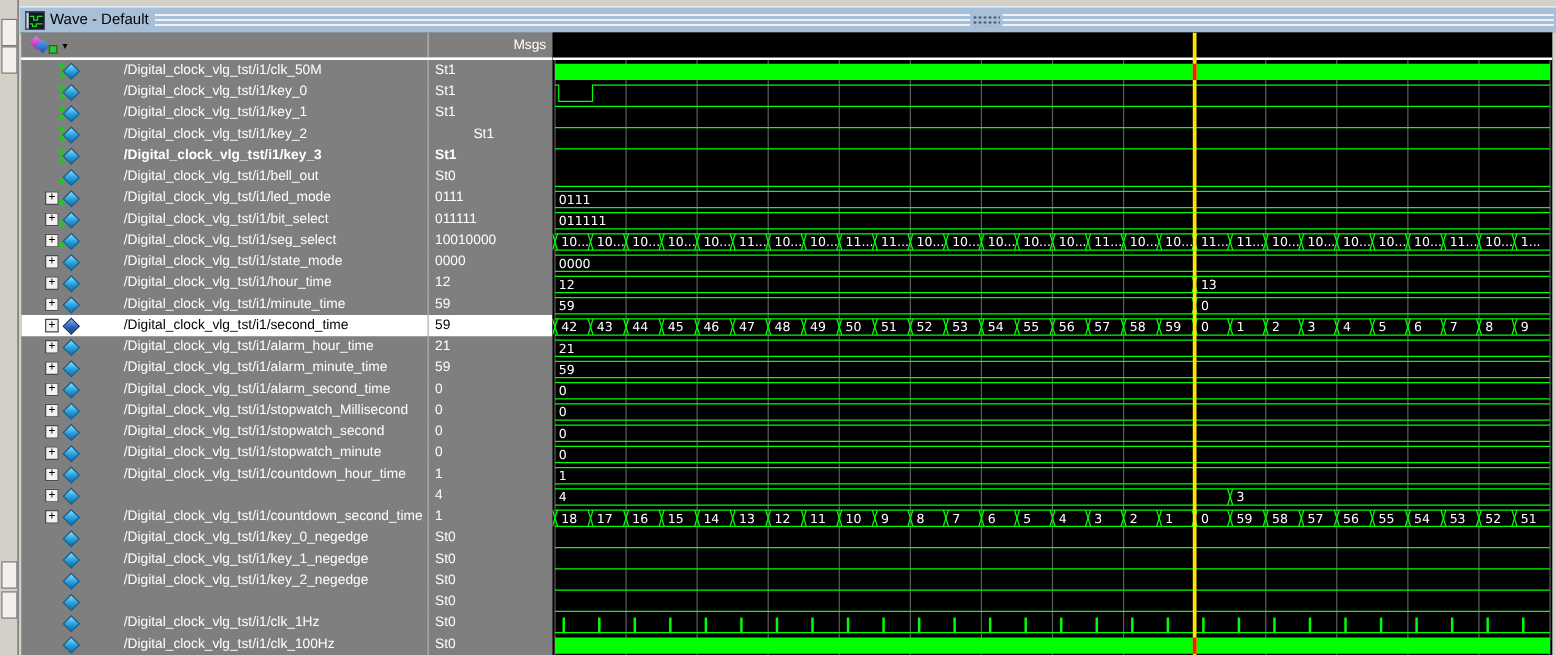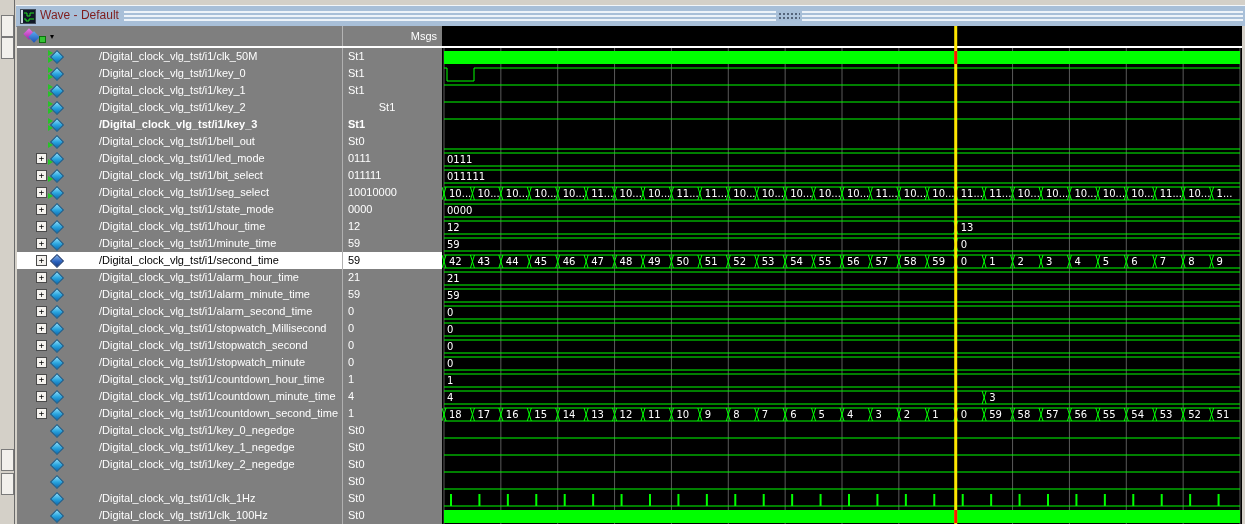--- a/index.html
+++ b/index.html
@@ -12,21 +12,21 @@
   .ebox{position:absolute;left:1px;width:11px;height:20px;background:#f2f0ec;border:1px solid #7a7a7a;
         font-size:7px;color:#444;display:flex;align-items:center;justify-content:center;}
 
   
   .win{position:absolute;left:14px;top:0;width:1231px;height:524px;background:#d4d0c8;border-left:1px solid #6a6a6a;}
 
   .titlebar{position:absolute;left:1px;top:5px;width:1229px;height:20px;background:#a8bfd8;
             border-top:1px solid #f2f6fa;border-bottom:1px solid #7e94ae;}
   .wicon{position:absolute;left:4px;top:3px;width:14px;height:13px;background:#101826;border:1px solid #404a58;}
   .wicon svg{display:block;}
-  .ttext{position:absolute;left:24px;top:2px;font-size:12px;color:#7f1d1d;white-space:nowrap;}
+  .ttext{position:absolute;left:24px;top:2px;font-size:12px;color:#000000;white-space:nowrap;}
   .stripes{position:absolute;top:5px;height:10px;
            background:repeating-linear-gradient(to bottom,#edf3f9 0 2px,rgba(0,0,0,0) 2px 4px);}
   .s1{left:108px;width:652px;}
   .s2{left:786px;width:441px;}
   .grip{position:absolute;left:762px;top:6px;width:22px;height:9px;
         background-image:radial-gradient(circle,#53637a 1px,rgba(0,0,0,0) 1.2px);background-size:4px 4px;}
 
   .toolbar{position:absolute;left:2px;top:26px;width:425px;height:20px;background:#7f7f7f;}
   .menubtn{position:absolute;left:5px;top:1px;width:42px;height:18px;}
   .dm{position:absolute;width:8px;height:8px;transform:rotate(45deg);}
@@ -266,21 +266,20 @@
             <span class="d"></span>
           </span>
           <span class="nm">/Digital_clock_vlg_tst/i1/countdown_hour_time</span>
           <span class="vl">1</span>
         </div>
         <div class="row" style="top: 340px;">
           <span class="exp">+</span>
           <span class="icon">
             <span class="d"></span>
           </span>
-          <span class="nm">/Digital_clock_vlg_tst/i1/countdown_minute_time</span>
           <span class="vl">4</span>
         </div>
         <div class="row" style="top: 357px;">
           <span class="exp">+</span>
           <span class="icon">
             <span class="d"></span>
           </span>
           <span class="nm">/Digital_clock_vlg_tst/i1/countdown_second_time</span>
           <span class="vl">1</span>
         </div>

